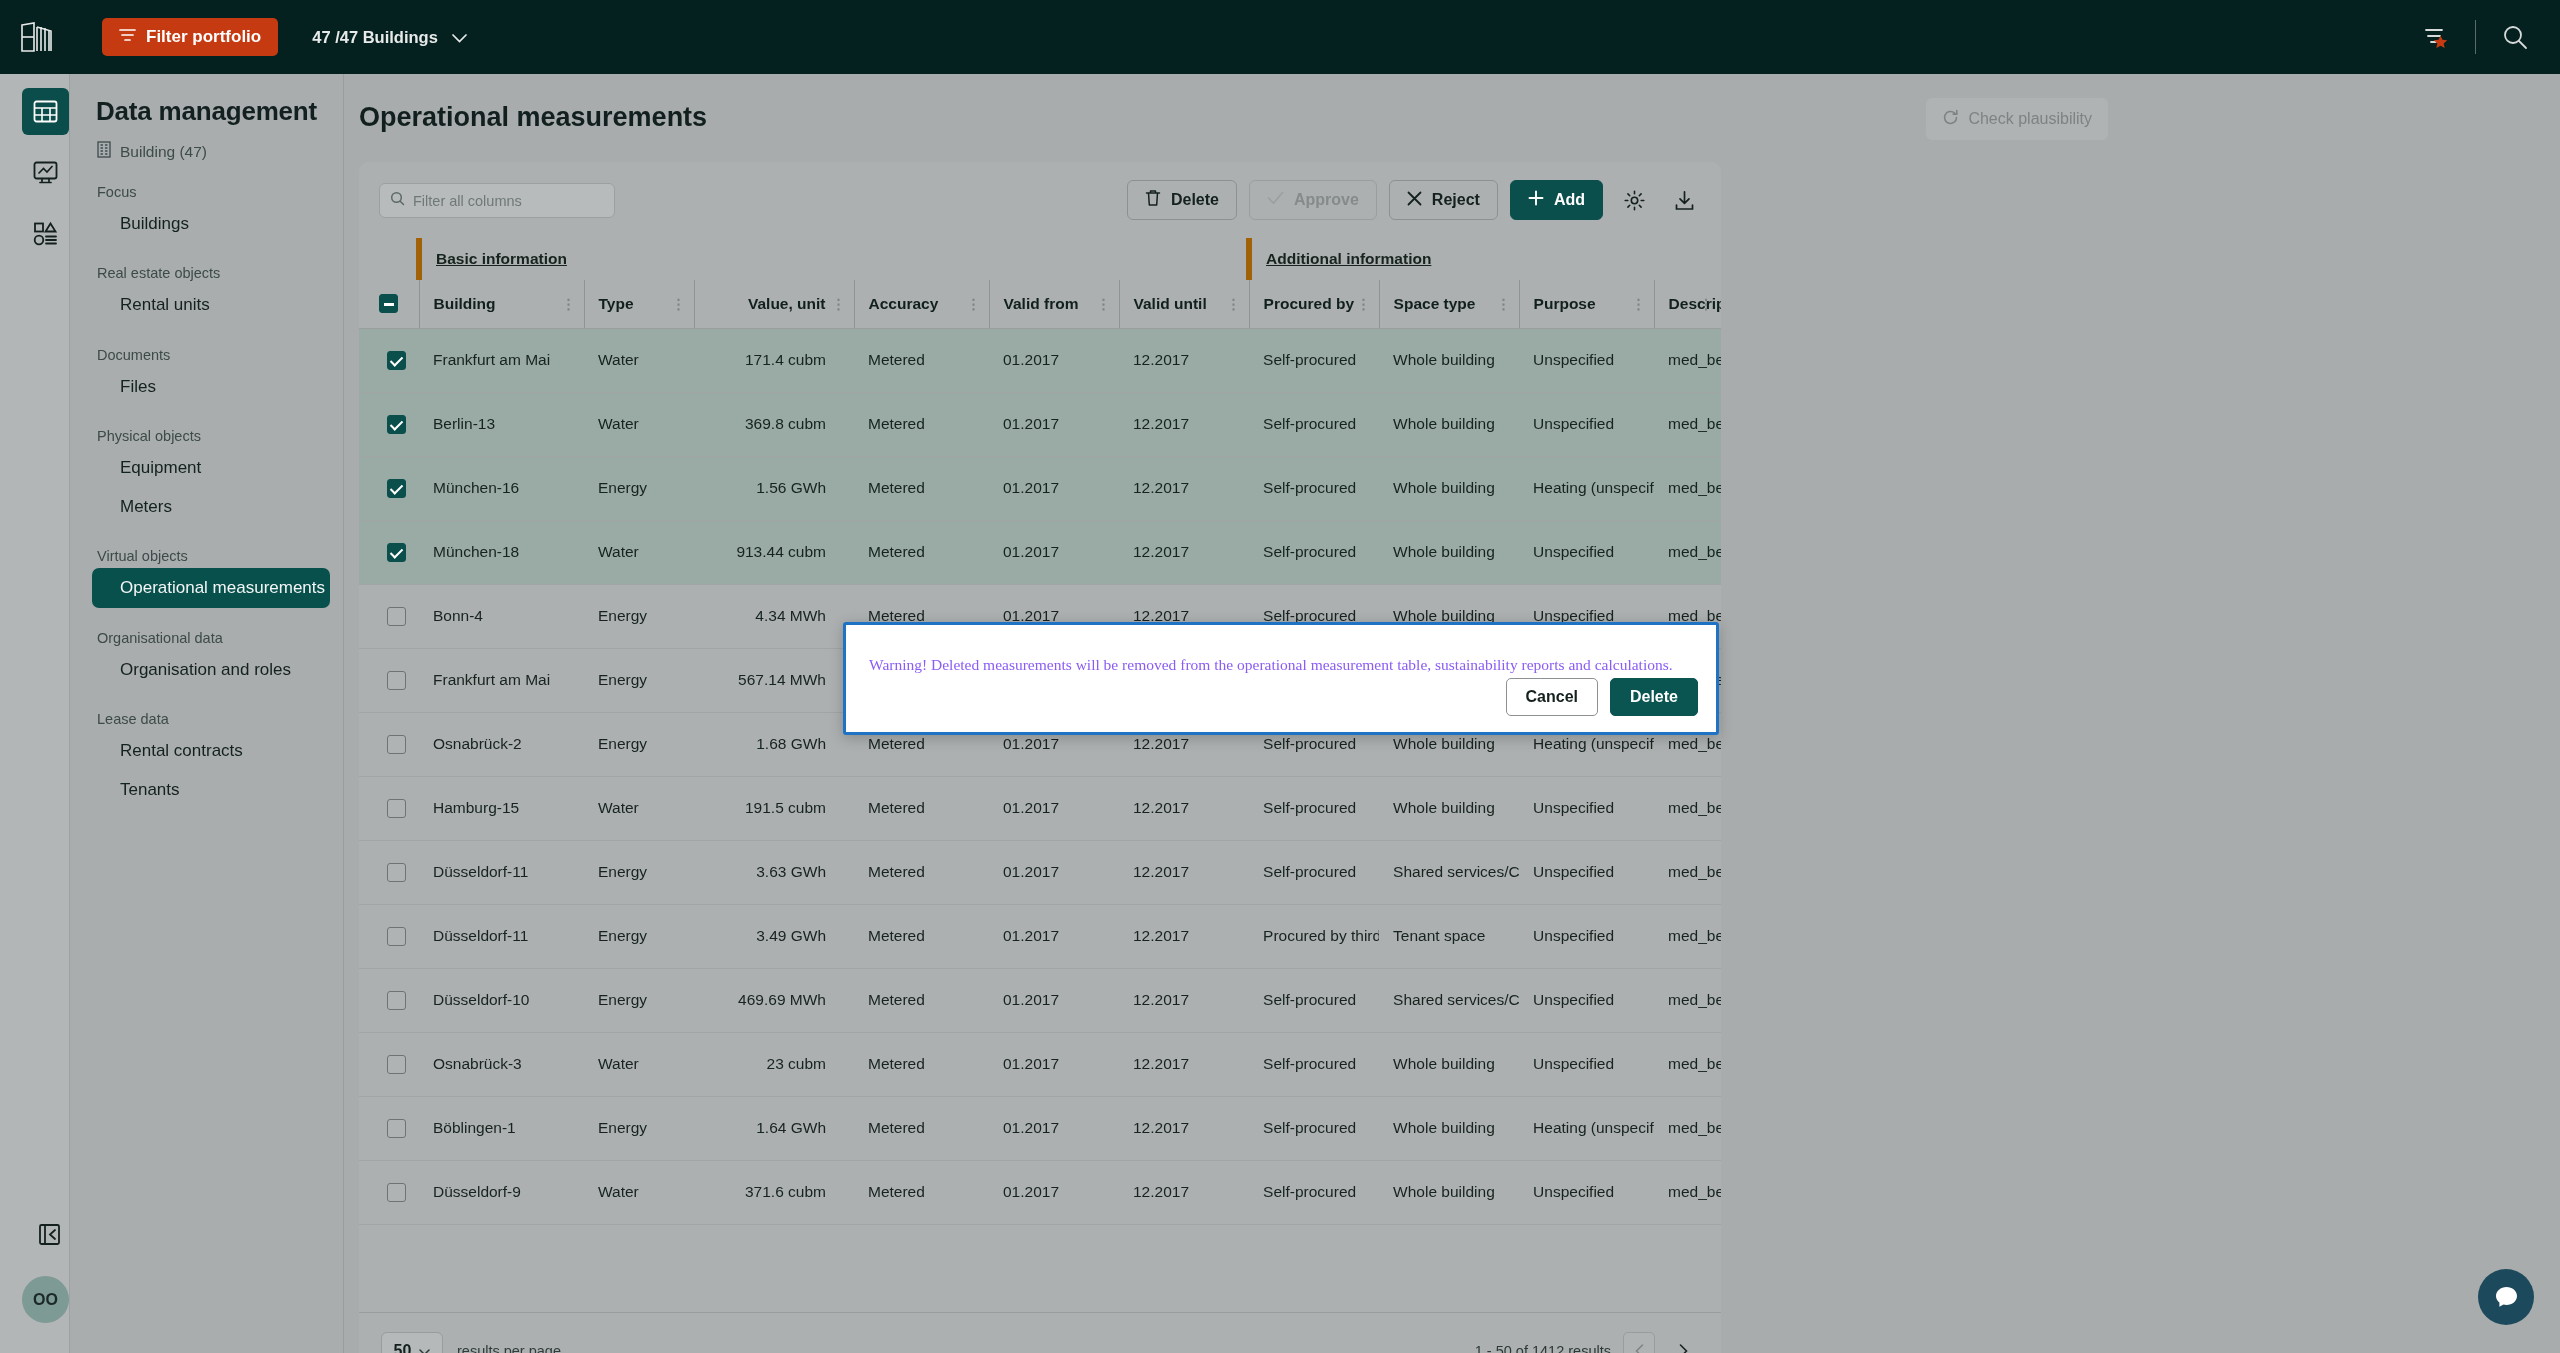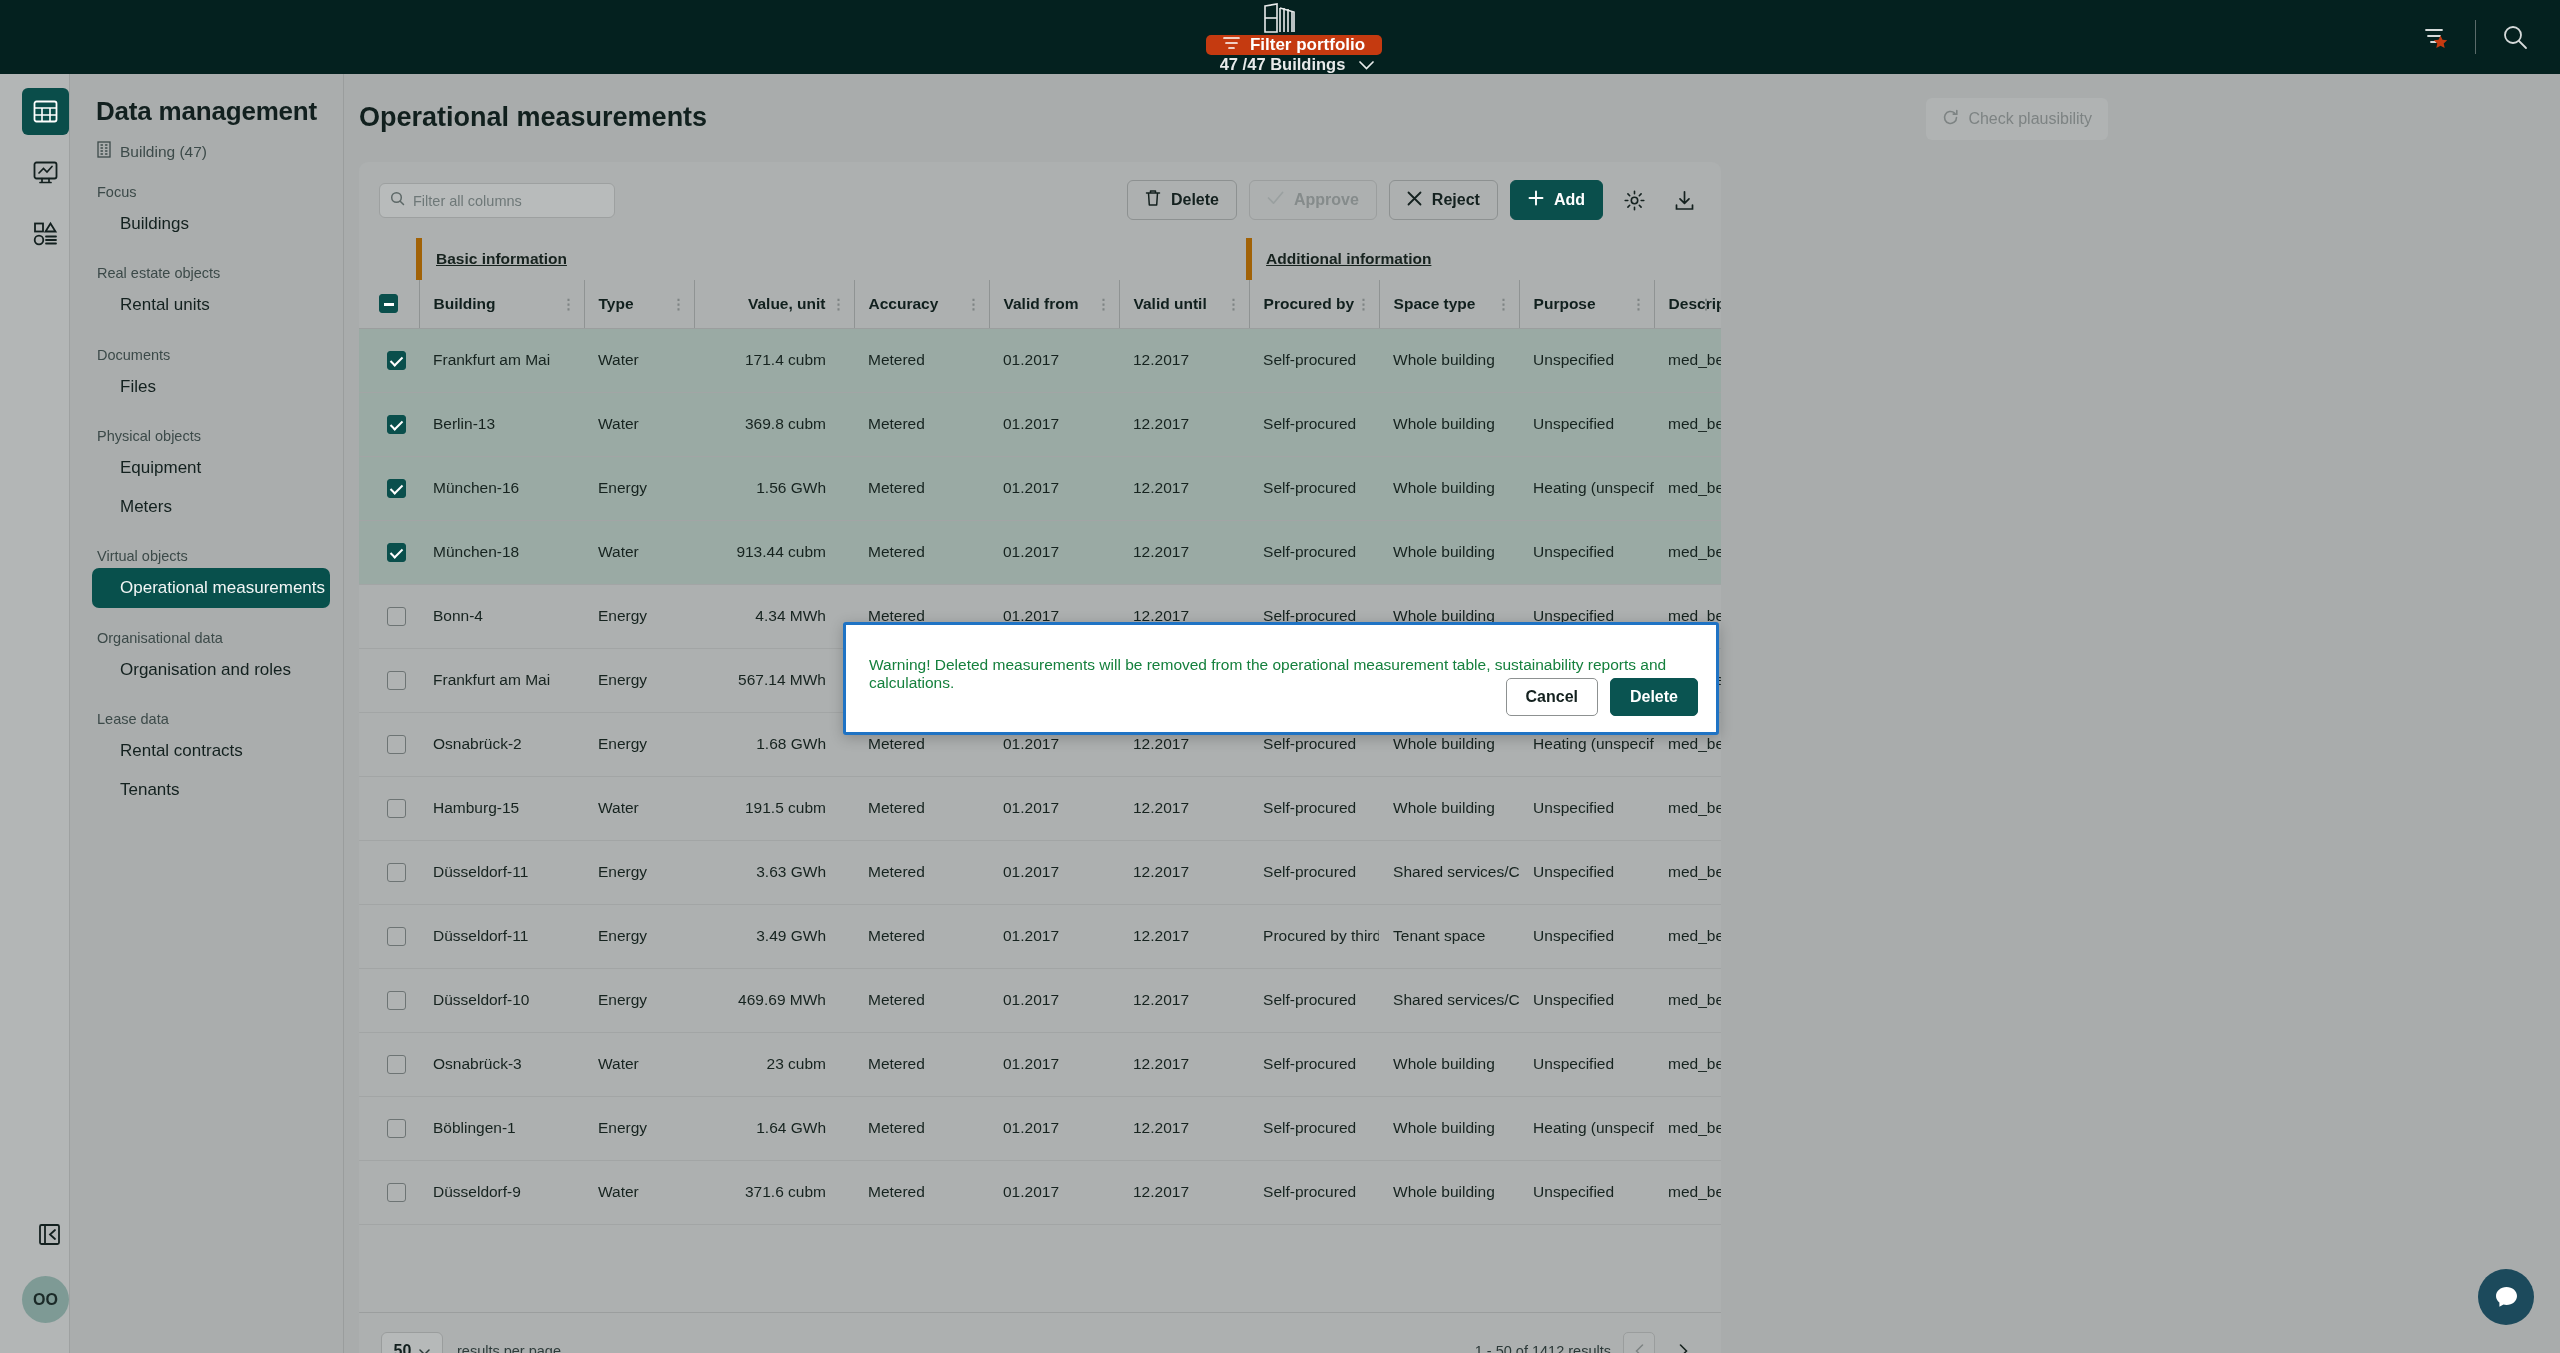--- a/index.html
+++ b/index.html
@@ -8,21 +8,21 @@
     font-family: "Liberation Sans", sans-serif;
     background: #a9acac;
     overflow: hidden;
   }
 
   
   .topbar {
     position: absolute; top: 0; left: 0;
     width: 2560px; height: 74px;
     background: #04211f;
-    display: flex; align-items: center; flex-direction: column;
+    display: flex; align-items: center;
   }
   .logo-wrap { width: 74px; height: 74px; display: flex; align-items: center; justify-content: center; }
   .logo-wrap svg { display:block; }
   .filter-portfolio {
     margin-left: 28px;
     background: #c53a10;
     color: #fff;
     border: none;
     height: 38px;
     border-radius: 5px;
@@ -190,21 +190,21 @@
   .pg-btn.next { border-color: transparent; background: transparent; color:#17231f;}
 
   
   .modal {
     position: absolute; left: 843px; top: 622px;
     width: 876px; height: 113px;
     background: #ffffff; border: 3px solid #1f73c4; border-radius: 3px;
     box-shadow: 0 3px 14px rgba(0,0,0,0.22);
     z-index: 50;
   }
-  .modal-text { position:absolute; left: 23px; top: 31px; font-size: 15.5px; color: #15803d; }
+  .modal-text { position:absolute; left: 23px; top: 31px; font-size: 15.5px; color: #8b5cf6; font-family: Liberation Serif, serif; }
   .modal-actions { position: absolute; right: 18px; bottom: 16px; display: flex; gap: 12px; }
   .m-btn {
     height: 38px; padding: 0 19px; border-radius: 5px; font-size: 16px; font-weight: bold;
     display:flex; align-items:center; cursor:pointer;
     font-family: "Liberation Sans", sans-serif;
   }
   .m-cancel { background: #fff; border: 1px solid #8d9191; color: #14211f; }
   .m-delete { background: #0a5451; border: 1px solid #0a5451; color: #fff; }
 
   

